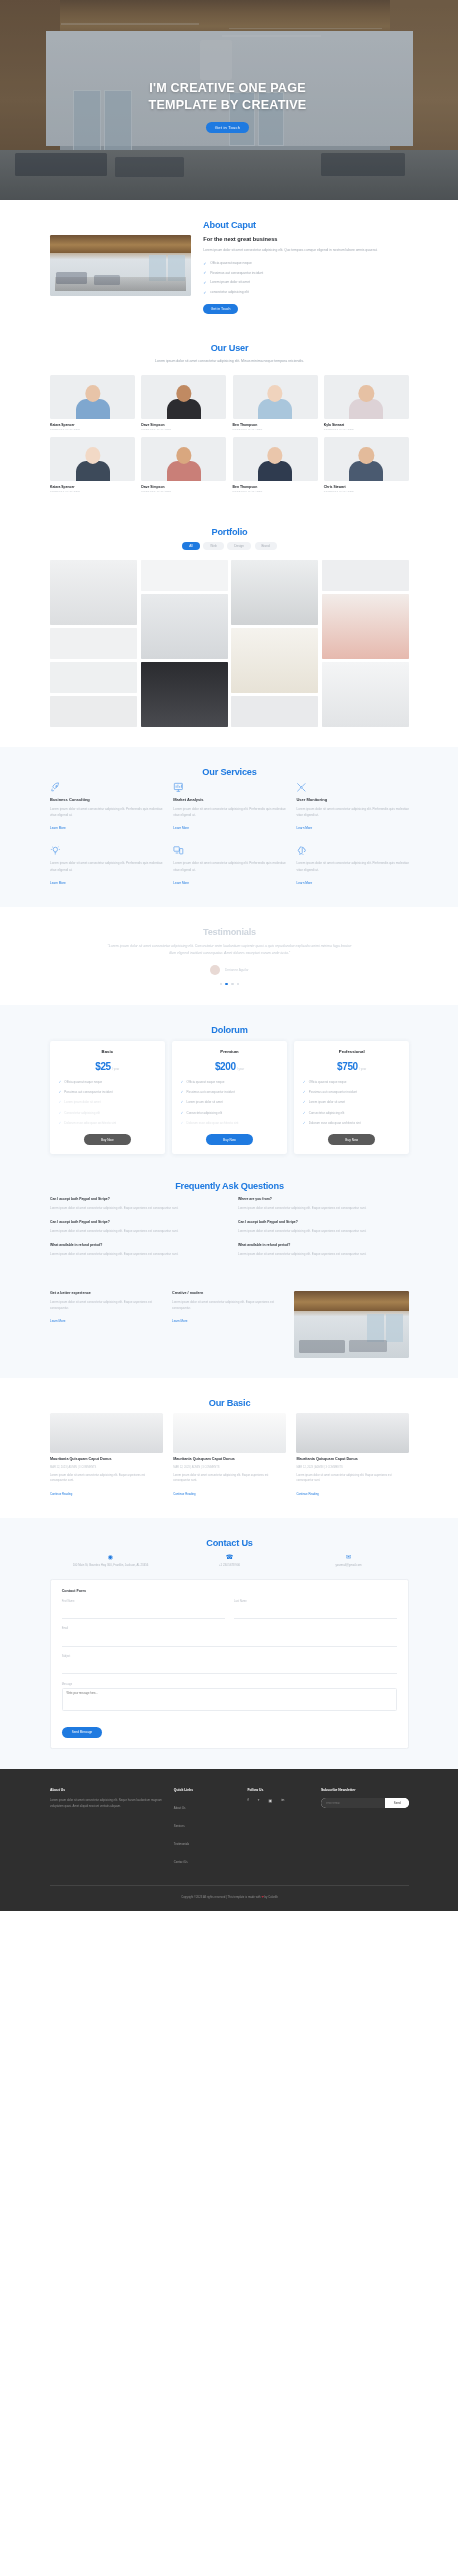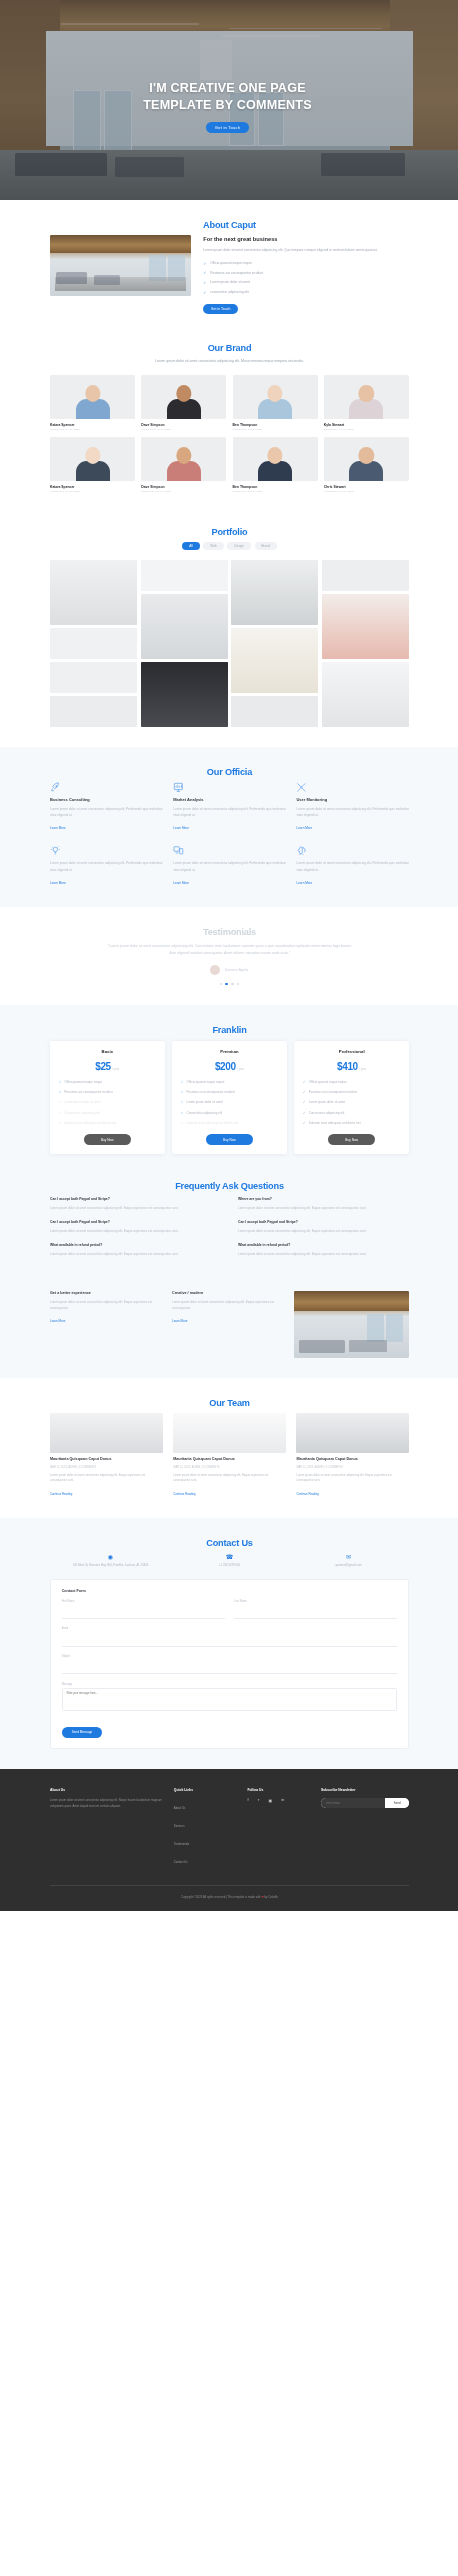--- a/index.html
+++ b/index.html
@@ -230,21 +230,21 @@
       <div class="hp ceil-beam" style="left:61px;top:23px;width:138px;"></div>
       <div class="hp ceil-beam" style="left:229px;top:27.5px;width:153px;"></div>
       <div class="hp ceil-beam" style="left:222px;top:35px;width:99px;"></div>
     </div>
     <div class="hero-dark"></div>
 
 
     <div class="hero-center">
       <div class="hero-title">
         <div>I'M CREATIVE ONE PAGE</div>
-        <div>TEMPLATE BY COMMENTS</div>
+        <div>TEMPLATE BY CREATIVE</div>
       </div>
       <button class="btn-primary">Get in Touch</button>
     </div>
   </section>
 
   <section class="sec white">
     <div class="container">
       <h2 class="sect">About Caput</h2>
       <div class="about-row">
         <div class="about-img">
@@ -277,21 +277,21 @@
               </li>
           </ul>
           <button class="btn-sm">Get in Touch</button>
         </div>
       </div>
     </div>
   </section>
 
   <section class="sec white" style="padding-top:9.2px;">
     <div class="container">
-      <h2 class="sect">Our Brand</h2>
+      <h2 class="sect">Our User</h2>
       <p class="sect-sub">Lorem ipsum dolor sit amet consectetur adipisicing elit. Minus minima neque tempora reiciendis.</p>
       <div class="team-grid" id="team-grid">
           <div class="team-card">
             <div class="team-photo">
               <div class="tp-bg"></div>
               <div class="tp-body" style="width:34px;height:20px;background:#7fa7cf;"></div>
               <div class="tp-head" style="width:15.3px;height:17px;bottom:17px;background:#e8c4a8;"></div>
             </div>
             <div class="team-name">Kaiara Spencer</div>
             <div class="team-role">PRODUCT MANAGER</div>
@@ -385,21 +385,21 @@
         <div class="pf" style="grid-row:span 2;background:linear-gradient(180deg,#2a2b2f,#4a4b50);"></div>
         <div class="pf" style="grid-row:span 2;background:linear-gradient(180deg,#f4f5f6,#e2e4e6);"></div>
         <div class="pf" style="background:#ebeced;"></div>
         <div class="pf" style="background:#e9eaec;"></div>
       </div>
     </div>
   </section>
 
   <section class="sec gray">
     <div class="container">
-      <h2 class="sect">Our Officia</h2>
+      <h2 class="sect">Our Services</h2>
       <div class="srv-grid" id="srv-grid">
           <div class="srv"><div class="srv-icon"><svg viewBox="0 0 24 24" fill="none" stroke="currentColor" stroke-width="1.3">
                 <path d="M5 15c-1 2-1 5-1 5s3 0 5-1"></path>
                 <path d="M9 14l-3-3c3-7 9-9 13-9 0 4-2 10-9 13z"></path>
                 <circle cx="14.5" cy="9.5" r="1.6"></circle>
               </svg></div><h4>Business Consulting</h4><p>Lorem ipsum dolor sit amet consectetur adipisicing elit. Perferendis quis molestiae vitae eligendi at.</p><a href="#">Learn More</a></div>
           <div class="srv"><div class="srv-icon"><svg viewBox="0 0 24 24" fill="none" stroke="currentColor" stroke-width="1.3">
                 <rect x="3" y="3" width="18" height="14" rx="1"></rect>
                 <path d="M12 17v4M8 21h8M7 13V8M11 13V6M15 13v-4M19 13v-7"></path>
               </svg></div><h4>Market Analysis</h4><p>Lorem ipsum dolor sit amet consectetur adipisicing elit. Perferendis quis molestiae vitae eligendi at.</p><a href="#">Learn More</a></div>
@@ -437,21 +437,21 @@
         <i></i>
         <i class="on"></i>
         <i></i>
         <i></i>
       </div>
     </div>
   </section>
 
   <section class="sec gray">
     <div class="container">
-      <h2 class="sect">Franklin</h2>
+      <h2 class="sect">Dolorum</h2>
       <div class="price-grid" id="price-grid">
           <div class="pcard">
             <h4>Basic</h4>
             <div class="pamt"><b>$25</b><span>/ year</span></div>
             <ul>
               <li class="">
                 <span class="ck">✓</span>
                 <span>Officia quaerat eaque neque</span>
               </li>
               <li class="">
@@ -495,21 +495,21 @@
               </li>
               <li class="dim">
                 <span class="ck">✓</span>
                 <span>Dolorum esse odio quae architecto sint</span>
               </li>
             </ul>
             <button class="pbtn hi">Buy Now</button>
           </div>
           <div class="pcard">
             <h4>Professional</h4>
-            <div class="pamt"><b>$410</b><span>/ year</span></div>
+            <div class="pamt"><b>$750</b><span>/ year</span></div>
             <ul>
               <li class="">
                 <span class="ck">✓</span>
                 <span>Officia quaerat eaque neque</span>
               </li>
               <li class="">
                 <span class="ck">✓</span>
                 <span>Possimus aut consequuntur incidunt</span>
               </li>
               <li class="">
@@ -582,21 +582,21 @@
           <div style="position:absolute;left:92px;top:23px;width:17px;height:27.5px;background:rgba(186,204,216,.75);"></div>
           <div style="position:absolute;left:4.6px;bottom:4.6px;width:46px;height:13.8px;background:rgba(70,76,88,.35);border-radius:1.5px;"></div>
           <div style="position:absolute;left:55px;bottom:6.1px;width:38px;height:11.5px;background:rgba(70,76,88,.3);border-radius:1.5px;"></div>
         </div>
       </div>
     </div>
   </section>
 
   <section class="sec white">
     <div class="container">
-      <h2 class="sect">Our Team</h2>
+      <h2 class="sect">Our Basic</h2>
       <div class="blog-grid" id="blog-grid">
           <div class="blog"><div class="blog-img" style="background:linear-gradient(180deg,#f1f2f3,#d9dbde)"></div><h4>Mauritania Quisquam Caput Donus</h4><div class="meta">MAR 12, 2023  |  ADMIN  |  3 COMMENTS</div><p>Lorem ipsum dolor sit amet consectetur adipisicing elit. Eaque asperiores est consequuntur sunt.</p><a href="#">Continue Reading</a></div>
           <div class="blog"><div class="blog-img" style="background:linear-gradient(180deg,#fafafa,#e8eaec)"></div><h4>Mauritania Quisquam Caput Donus</h4><div class="meta">MAR 12, 2023  |  ADMIN  |  3 COMMENTS</div><p>Lorem ipsum dolor sit amet consectetur adipisicing elit. Eaque asperiores est consequuntur sunt.</p><a href="#">Continue Reading</a></div>
           <div class="blog"><div class="blog-img" style="background:linear-gradient(180deg,#edeef0,#cfd2d5)"></div><h4>Mauritania Quisquam Caput Donus</h4><div class="meta">MAR 12, 2023  |  ADMIN  |  3 COMMENTS</div><p>Lorem ipsum dolor sit amet consectetur adipisicing elit. Eaque asperiores est consequuntur sunt.</p><a href="#">Continue Reading</a></div>
         </div>
     </div>
   </section>
 
   <section class="sec gray">
     <div class="container">

